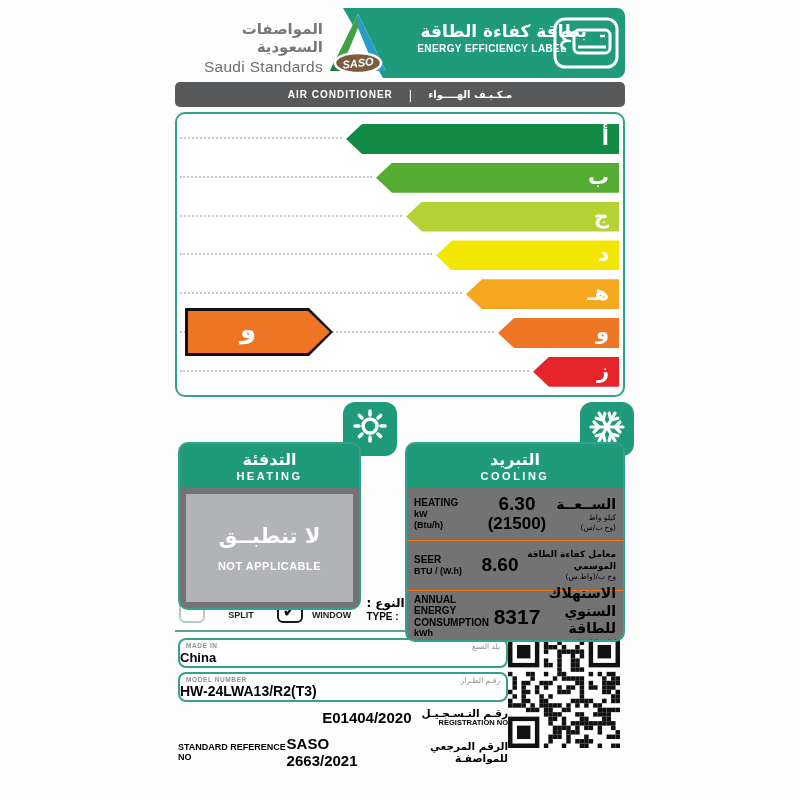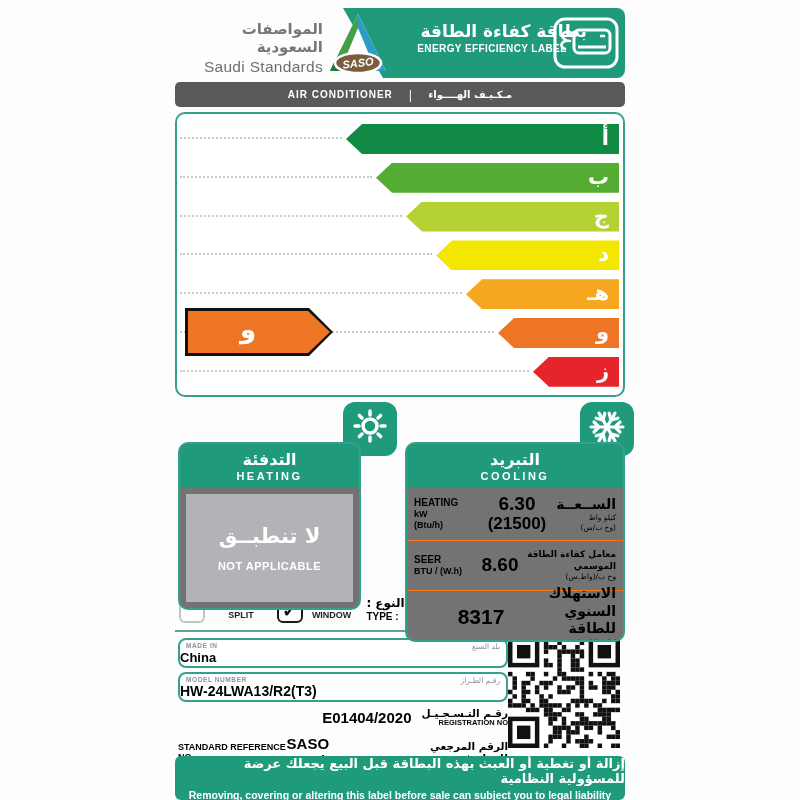--- a/index.html
+++ b/index.html
@@ -289,20 +289,25 @@
           <div class="l2">BTU / (W.h)</div>
         </div>
         <div class="val">8.60</div>
         <div class="arr ar">
           <div class="a1" style="font-size:9px">معامل كفاءة الطاقة الموسمي</div>
           <div class="a2">وح ب/(واط.س)</div>
         </div>
       </div>
 
       <div class="c-row row-aec">
+        <div class="en">
+          <div class="l1">ANNUAL ENERGY</div>
+          <div class="l1">CONSUMPTION</div>
+          <div class="l3">kWh</div>
+        </div>
         <div class="val" style="font-size:21px">8317</div>
         <div class="arr ar">
           <div class="a1">الاستهلاك السنوي</div>
           <div class="a1">للطاقة</div>
           <div class="a3">كيلو واط ساعة</div>
         </div>
       </div>
     </div>
   </div>
 
@@ -569,18 +574,14 @@
         <rect x="2" y="2" width="3" height="3" fill="#111"></rect>
         <rect x="18" y="0" width="7" height="7" fill="#111"></rect>
         <rect x="19" y="1" width="5" height="5" fill="#fff"></rect>
         <rect x="20" y="2" width="3" height="3" fill="#111"></rect>
         <rect x="0" y="18" width="7" height="7" fill="#111"></rect>
         <rect x="1" y="19" width="5" height="5" fill="#fff"></rect>
         <rect x="2" y="20" width="3" height="3" fill="#111"></rect>
       </svg>
   </div>
 
-  <div class="foot">
-    <div class="f-ar ar">إزالة أو تغطية أو العبث بهذه البطاقة قبل البيع يجعلك عرضة للمسؤولية النظامية</div>
-    <div class="f-en">Removing, covering or altering this label before sale can subject you to legal liability</div>
-  </div>
 
 </div>
 
 </body></html>

